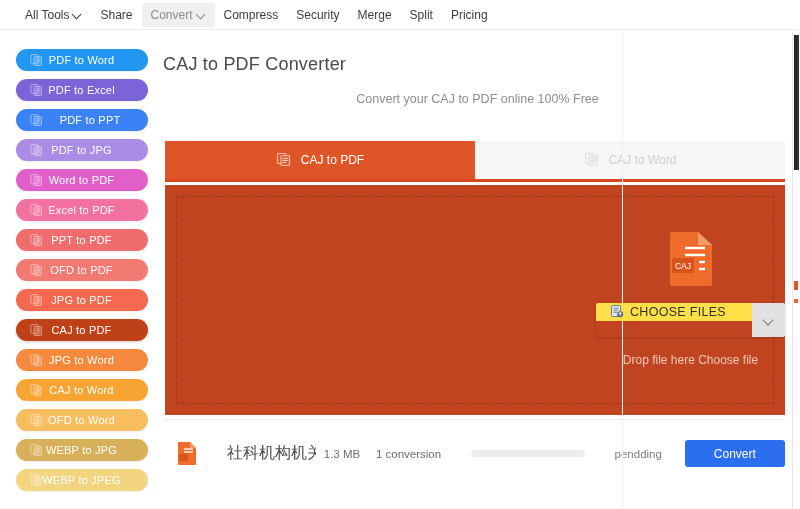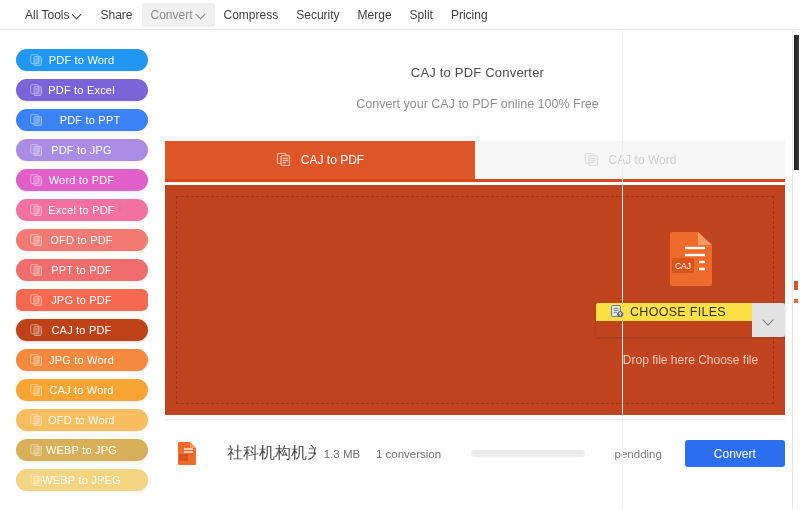--- a/index.html
+++ b/index.html
@@ -50,22 +50,22 @@
     width: 13px; height: 13px; opacity: .45;
   }
   .side-btn .lbl { pointer-events: none; }
 
   
   .main {
     position: absolute; left: 163px; top: 31px; width: 629px; height: 478px;
     background: #fff;
   }
   .page-title {
-    text-align: center; font-size: 13px; color: #4a4a4a;
-    font-weight: 400; margin-top: 34px; letter-spacing: .2px;
+    text-align: left; font-size: 18px; color: #4a4a4a;
+    font-weight: 400; margin-top: 23px; letter-spacing: .2px;
   }
   .page-sub {
     text-align: center; font-size: 12.5px; color: #8e8e8e;
     margin-top: 17px;
   }
 
   
   .tabs {
     position: absolute; left: 2px; top: 110px; width: 620px; height: 41px;
     display: flex; border-bottom: 3px solid #d9471f; background: #f7f7f7;
@@ -251,41 +251,41 @@
       <div class="side-btn" style="background: rgb(242, 113, 159);">
         <span class="sicon"><svg width="13" height="13" viewBox="0 0 13 13">
             <rect x="0.8" y="1.2" width="7.5" height="9" rx="1" fill="none" stroke="#ffffff" stroke-width="1"></rect>
             <rect x="4" y="3" width="7.5" height="9" rx="1" fill="#ffffff" fill-opacity="0.35" stroke="#ffffff" stroke-width="1"></rect>
             <line x1="5.4" y1="5.4" x2="10" y2="5.4" stroke="#ffffff" stroke-width="0.9"></line>
             <line x1="5.4" y1="7.4" x2="10" y2="7.4" stroke="#ffffff" stroke-width="0.9"></line>
             <line x1="5.4" y1="9.4" x2="8.4" y2="9.4" stroke="#ffffff" stroke-width="0.9"></line>
           </svg></span>
         <span class="lbl">Excel to PDF</span>
       </div>
+      <div class="side-btn" style="background: rgb(239, 109, 109);">
+        <span class="sicon"><svg width="13" height="13" viewBox="0 0 13 13">
+            <rect x="0.8" y="1.2" width="7.5" height="9" rx="1" fill="none" stroke="#ffffff" stroke-width="1"></rect>
+            <rect x="4" y="3" width="7.5" height="9" rx="1" fill="#ffffff" fill-opacity="0.35" stroke="#ffffff" stroke-width="1"></rect>
+            <line x1="5.4" y1="5.4" x2="10" y2="5.4" stroke="#ffffff" stroke-width="0.9"></line>
+            <line x1="5.4" y1="7.4" x2="10" y2="7.4" stroke="#ffffff" stroke-width="0.9"></line>
+            <line x1="5.4" y1="9.4" x2="8.4" y2="9.4" stroke="#ffffff" stroke-width="0.9"></line>
+          </svg></span>
+        <span class="lbl">PPT to PDF</span>
+      </div>
       <div class="side-btn" style="background: rgb(243, 122, 114);">
         <span class="sicon"><svg width="13" height="13" viewBox="0 0 13 13">
             <rect x="0.8" y="1.2" width="7.5" height="9" rx="1" fill="none" stroke="#ffffff" stroke-width="1"></rect>
             <rect x="4" y="3" width="7.5" height="9" rx="1" fill="#ffffff" fill-opacity="0.35" stroke="#ffffff" stroke-width="1"></rect>
             <line x1="5.4" y1="5.4" x2="10" y2="5.4" stroke="#ffffff" stroke-width="0.9"></line>
             <line x1="5.4" y1="7.4" x2="10" y2="7.4" stroke="#ffffff" stroke-width="0.9"></line>
             <line x1="5.4" y1="9.4" x2="8.4" y2="9.4" stroke="#ffffff" stroke-width="0.9"></line>
           </svg></span>
         <span class="lbl">OFD to PDF</span>
       </div>
-      <div class="side-btn" style="background: rgb(239, 109, 109);">
-        <span class="sicon"><svg width="13" height="13" viewBox="0 0 13 13">
-            <rect x="0.8" y="1.2" width="7.5" height="9" rx="1" fill="none" stroke="#ffffff" stroke-width="1"></rect>
-            <rect x="4" y="3" width="7.5" height="9" rx="1" fill="#ffffff" fill-opacity="0.35" stroke="#ffffff" stroke-width="1"></rect>
-            <line x1="5.4" y1="5.4" x2="10" y2="5.4" stroke="#ffffff" stroke-width="0.9"></line>
-            <line x1="5.4" y1="7.4" x2="10" y2="7.4" stroke="#ffffff" stroke-width="0.9"></line>
-            <line x1="5.4" y1="9.4" x2="8.4" y2="9.4" stroke="#ffffff" stroke-width="0.9"></line>
-          </svg></span>
-        <span class="lbl">PPT to PDF</span>
-      </div>
-      <div class="side-btn" style="background: rgb(244, 105, 79); border-radius: 6px;">
+      <div class="side-btn" style="background: rgb(244, 105, 79);">
         <span class="sicon"><svg width="13" height="13" viewBox="0 0 13 13">
             <rect x="0.8" y="1.2" width="7.5" height="9" rx="1" fill="none" stroke="#ffffff" stroke-width="1"></rect>
             <rect x="4" y="3" width="7.5" height="9" rx="1" fill="#ffffff" fill-opacity="0.35" stroke="#ffffff" stroke-width="1"></rect>
             <line x1="5.4" y1="5.4" x2="10" y2="5.4" stroke="#ffffff" stroke-width="0.9"></line>
             <line x1="5.4" y1="7.4" x2="10" y2="7.4" stroke="#ffffff" stroke-width="0.9"></line>
             <line x1="5.4" y1="9.4" x2="8.4" y2="9.4" stroke="#ffffff" stroke-width="0.9"></line>
           </svg></span>
         <span class="lbl">JPG to PDF</span>
       </div>
       <div class="side-btn" style="background: rgb(191, 65, 23); box-shadow: rgba(0, 0, 0, 0.2) 0px 1px 3px;">

